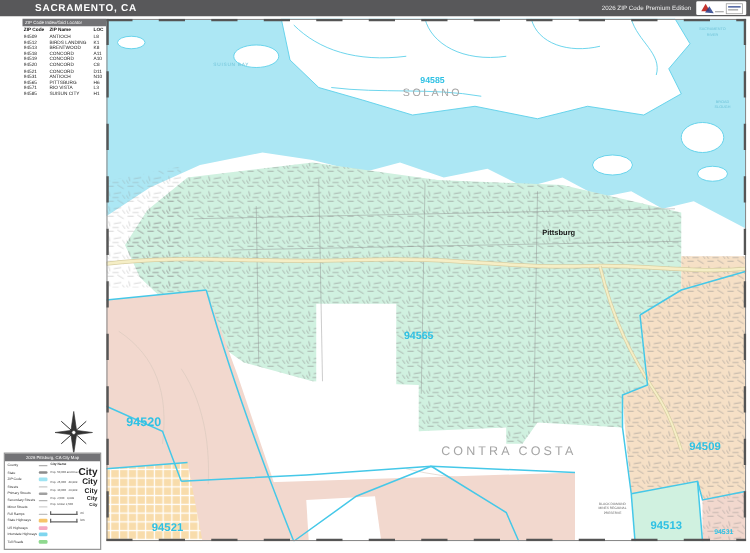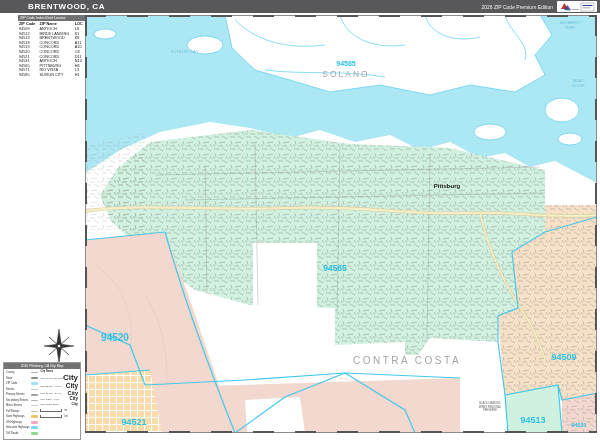--- a/index.html
+++ b/index.html
@@ -40,21 +40,21 @@
   .sb{display:flex;align-items:flex-end;gap:2px;margin:3px 0 0 0;}
   .sb-line{width:22px;height:3px;border:0.6px solid #666;border-top:none;box-sizing:border-box;}
   .sb-label{font-size:2.6px;color:#444;}
 </style>
 </head>
 <body>
 
 <div class="page">
 
   <div class="topbar">
-    <span class="title">BRENTWOOD, CA</span>
+    <span class="title">SACRAMENTO, CA</span>
     <span class="edition">2026 ZIP Code Premium Edition</span>
     <div class="logobox">
       <svg width="36" height="10" viewBox="0 0 36 10">
         <polygon points="2,7 5.5,1 9,7" fill="#c4342e"></polygon>
         <polygon points="5,8 8.5,3 12,8.5" fill="#27408b" opacity="0.85"></polygon>
         <rect x="13" y="7" width="7" height="0.8" fill="#999"></rect>
         <rect x="22" y="1" width="13" height="8" fill="#fff" stroke="#999" stroke-width="0.6"></rect>
         <rect x="23.5" y="3" width="10" height="1" fill="#27408b"></rect>
         <rect x="23.5" y="5.5" width="8" height="0.8" fill="#888"></rect>
       </svg>

